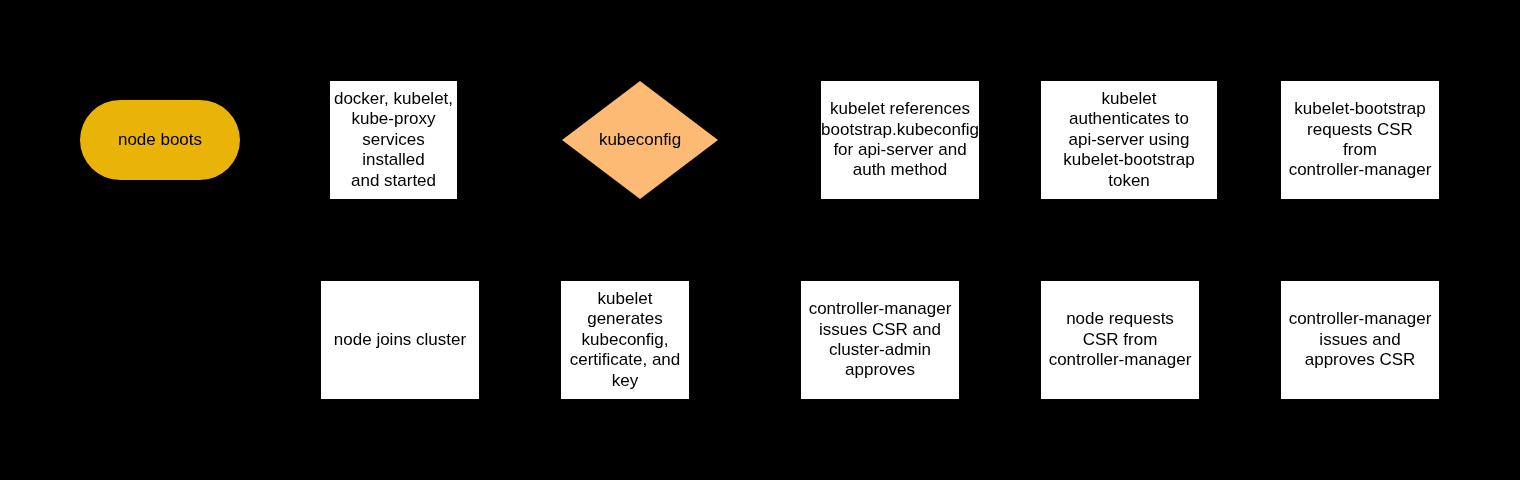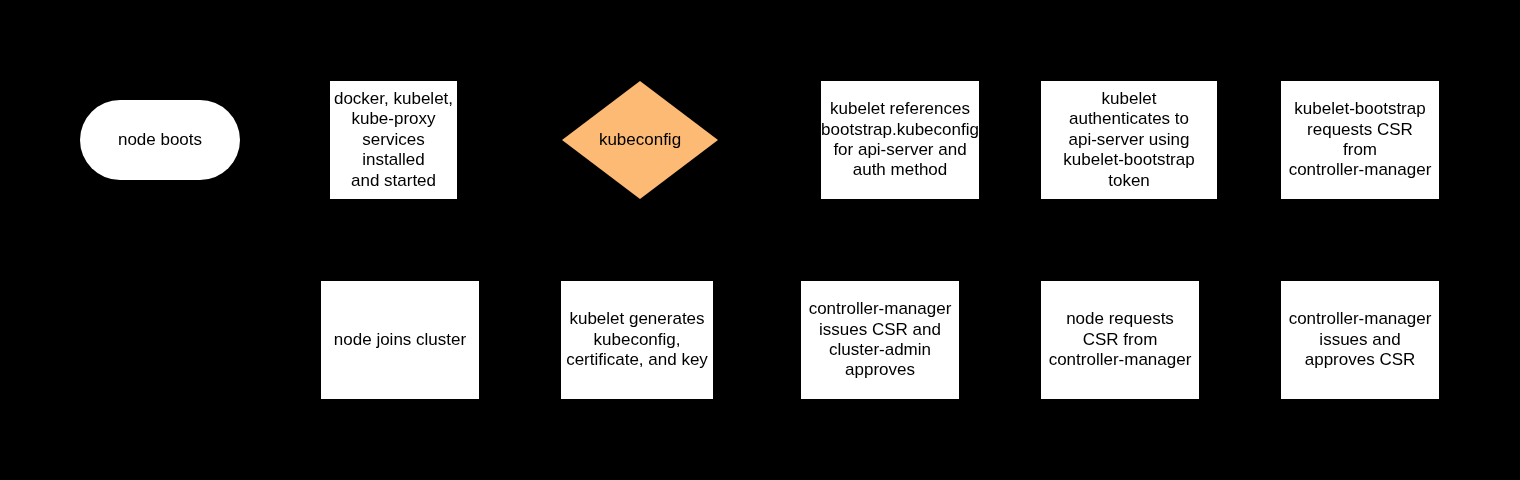--- a/index.html
+++ b/index.html
@@ -28,21 +28,21 @@
   }
   .node .label {
     display: block;
     width: 100%;
     white-space: pre-line;
   }
   .process {
     background: #ffffff;
   }
   .terminator {
-    background: #ffffff;
+    background: #eab308;
     border-radius: 40px;
   }
   .decision {
     background: #fdba74;
     clip-path: polygon(50% 0, 100% 50%, 50% 100%, 0 50%);
   }
 </style>
 </head>
 <body>
 
@@ -83,21 +83,21 @@
 requests CSR
 from
 controller-manager</span>
   </div>
 
 
   <div class="node process" style="left:321px; top:281px; width:158px; height:118px;">
     <span class="label">node joins cluster</span>
   </div>
 
-  <div class="node process" style="left:561px; top:281px; width:152px; height:118px;align-items:center;">
+  <div class="node process" style="left:561px; top:281px; width:128px; height:118px;align-items:center;">
     <span class="label">kubelet generates
 kubeconfig,
 certificate, and key</span>
   </div>
 
   <div class="node process" style="left:801px; top:281px; width:158px; height:118px;">
     <span class="label">controller-manager
 issues CSR and
 cluster-admin
 approves</span>

